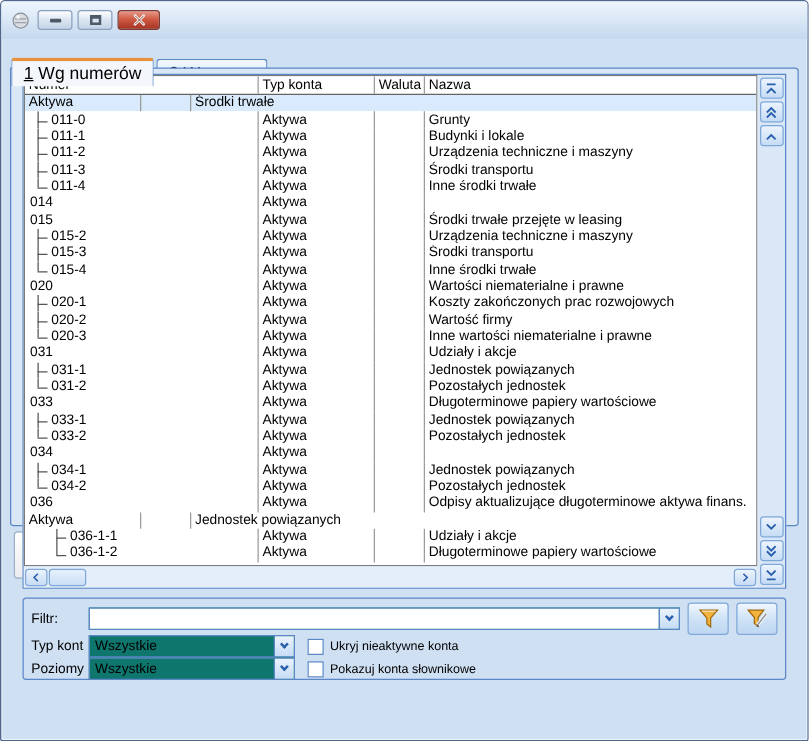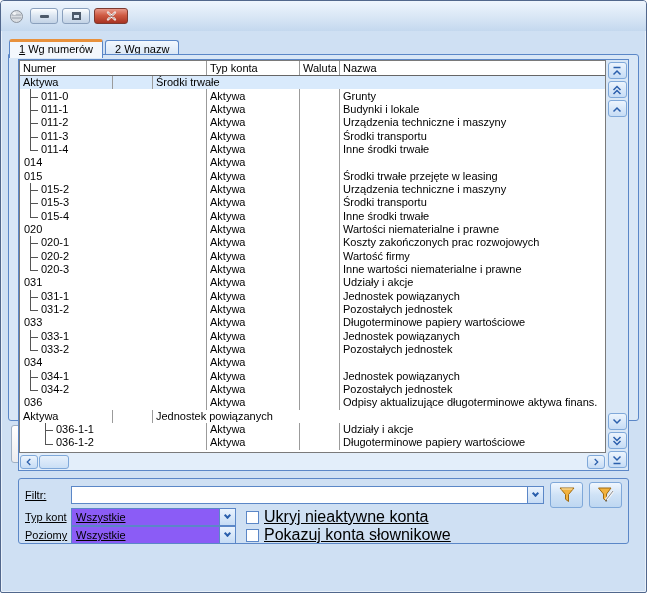--- a/index.html
+++ b/index.html
@@ -27,25 +27,25 @@
   .winbtn.min,.winbtn.max{ width:28px; }
   .winbtn.close{
     width:34px; border-color:#7c3a30;
     background:linear-gradient(#e8998a,#cf5b44 45%,#a83322);
   }
   .glyph-min{ width:9px;height:3px;background:#4d5a6a;border-radius:1px; }
   .glyph-max{ width:9px;height:8px;border:2px solid #4d5a6a;border-top-width:3px; }
   
   .tabs{ display:flex; gap:2px; margin:2px 0 0 8px; height:21px; align-items:flex-end; }
   .tab{
-    font-size:11px; color:#000; padding:2px 9px 3px;
+    font-size:14px; color:#000; padding:2px 9px 3px;
     border:1px solid var(--accent-border,#5b87c7); border-bottom:none;
     border-radius:3px 3px 0 0;
     background:linear-gradient(#f2f8fe,#d2e2f4);
-    position:relative; top:4px;
+    position:relative; top:15px;
   }
   .tab.active{
     background:#f3f7fc;
     border-top:3px solid var(--tab-active-top,#e8913c);
     padding-top:1px; z-index:2;
   }
   
   .tabpage{
     margin:0 7px; height:367px;
     border:1px solid var(--accent-border,#5b87c7); border-radius:0 3px 3px 3px;
@@ -98,46 +98,46 @@
   .vscroll{ width:22px; flex:none; display:flex; flex-direction:column; align-items:center; padding:1px 0; background:var(--panel-bg,#d9e7f6); }
   .vbtn{ width:19px; height:17px; margin:1px 0; flex:none; }
   .vtrack{ flex:1; width:100%; }
   .sglyph{ stroke:var(--scroll-glyph,#2b5fac); stroke-width:1.5; fill:none; }
   
   .filter-panel{
     margin-top:7px; height:66px;
     border:1px solid var(--accent-border,#5b87c7); border-radius:3px;
     padding:3px 6px 2px; display:flex; flex-direction:column; justify-content:space-between;
   }
-  .frow{ display:flex; align-items:center;text-decoration:underline; }
+  .frow{ display:flex; align-items:center; }
   .flabel{ font-size:11px; width:46px; flex:none; color:#000; }
   .combo{
     display:flex; align-items:stretch; height:18px;
-    border:1px solid var(--accent-border,#5b87c7); background:#8b5cf6;
+    border:1px solid var(--accent-border,#5b87c7); background:#0f766e;
   }
   .combo-grow{ flex:1; }
   .combo-165{ width:165px; flex:none; }
   .combo-input{ flex:1; border:none; outline:none; font-family:"Liberation Sans",sans-serif; font-size:11px; padding:0 3px; min-width:0; background:#fff; }
   .combo-val{ flex:1; font-size:11px; line-height:16px; padding:0 4px; overflow:hidden; white-space:nowrap; }
   .combo-btn{
     width:16px; flex:none; display:flex; align-items:center; justify-content:center;
     background:linear-gradient(#eaf3fd,#c6dcf5); border-left:1px solid var(--accent-border,#5b87c7);
   }
   .chev{ width:5px; height:5px; border:solid #2b5fac; border-width:0 2px 2px 0; transform:rotate(45deg); margin-top:-3px; }
   .fbtn{
     width:33px; height:26px; margin-left:6px; flex:none;
     border:1px solid #7fa8d9; border-radius:3px;
     background:linear-gradient(#f0f7ff,#cfe2f6 50%,#bed7f1);
     display:flex; align-items:center; justify-content:center; padding:0;
   }
   .checkbox{
     width:13px; height:13px; background:#fff;
     border:1px solid var(--accent-border,#5b87c7); margin:0 5px 0 10px; flex:none;
   }
-  .cb-label{ font-size:16px; color:#000; }
+  .cb-label{ font-size:10px; color:#000; }
   
   .toolbar{ height:49px; display:flex; align-items:center; padding:0 22px 3px 10px; }
   .tbtn{
     width:38px; height:38px; flex:none;
     border:1px solid #7fa8d9; border-radius:3px;
     background:linear-gradient(#f2f8ff,#d3e4f7 50%,#c0d8f2);
     display:flex; align-items:center; justify-content:center; padding:0;
   }
   .tbtn.gray{ background:linear-gradient(#ffffff,#ececef); border-color:#9fb0c4; }
   .arrowstrip{

